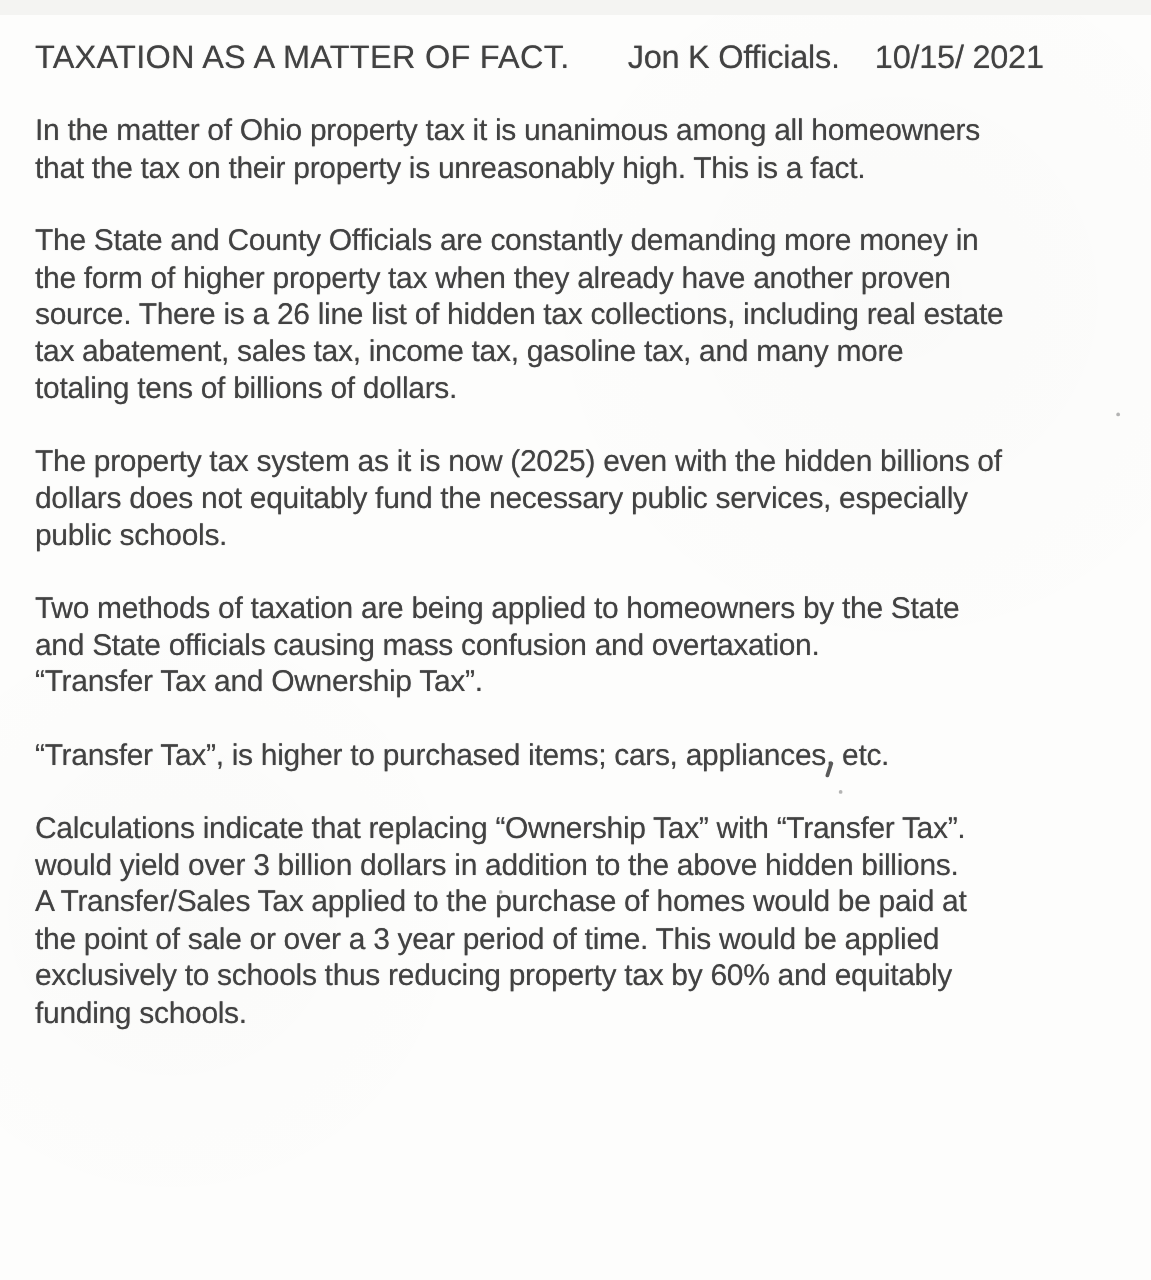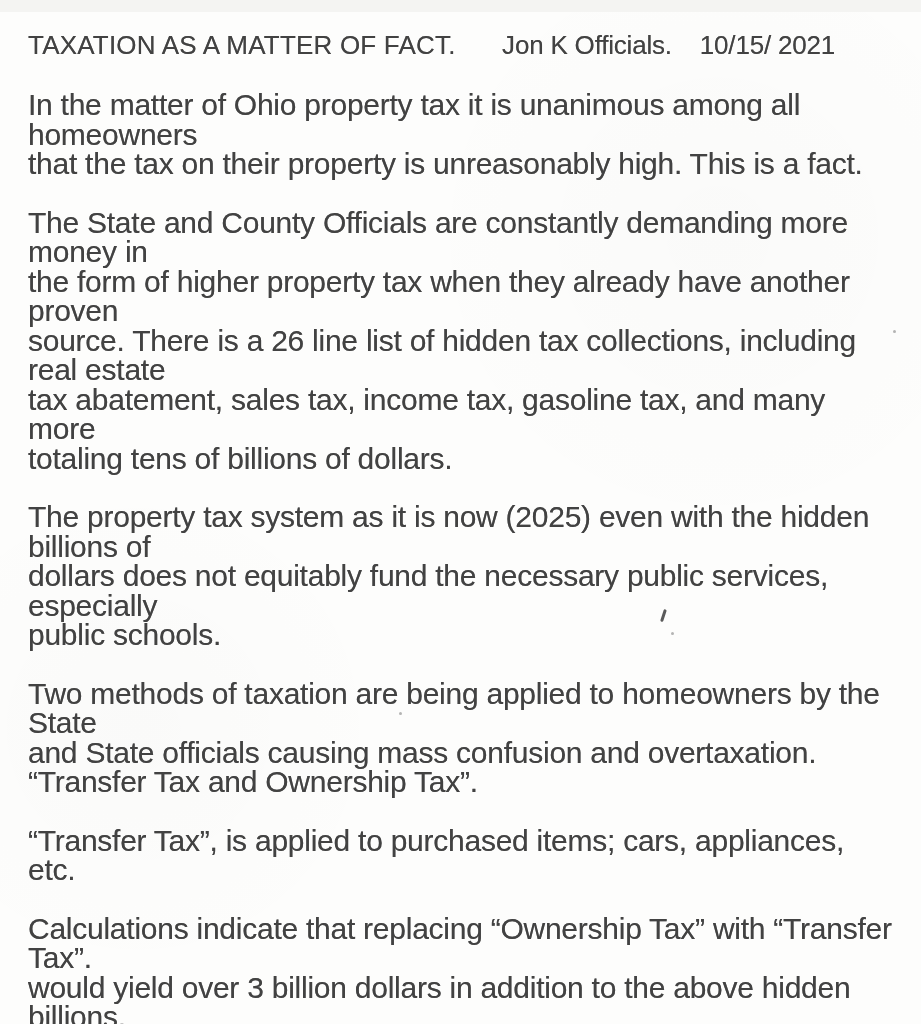--- a/index.html
+++ b/index.html
@@ -37,21 +37,21 @@
     letter-spacing: 0.2px;
   }
   .doc-header .author {
     margin-left: auto;
   }
   .doc-header .date {
     margin-left: 28px;
   }
   .body-text p {
     margin: 0 0 29px 0;
-    font-size: 30px;
+    font-size: 24px;
     line-height: 29.5px;
     letter-spacing: -0.25px;
     white-space: pre-line;
   }
   .stray-mark {
     position: absolute;
     left: 662px;
     top: 597px;
     width: 2.5px;
     height: 13px;
@@ -88,21 +88,21 @@
 the form of higher property tax when they already have another proven
 source. There is a 26 line list of hidden tax collections, including real estate
 tax abatement, sales tax, income tax, gasoline tax, and many more
 totaling tens of billions of dollars.</p>
     <p>The property tax system as it is now (2025) even with the hidden billions of
 dollars does not equitably fund the necessary public services, especially
 public schools.</p>
     <p>Two methods of taxation are being applied to homeowners by the State
 and State officials causing mass confusion and overtaxation.
 “Transfer Tax and Ownership Tax”.</p>
-    <p>“Transfer Tax”, is applied to purchased items; cars, appliances, etc.</p>
+    <p>“Transfer Tax”, is higher to purchased items; cars, appliances, etc.</p>
     <p>Calculations indicate that replacing “Ownership Tax” with “Transfer Tax”.
 would yield over 3 billion dollars in addition to the above hidden billions.
 A Transfer/Sales Tax applied to the purchase of homes would be paid at
 the point of sale or over a 3 year period of time. This would be applied
 exclusively to schools thus reducing property tax by 60% and equitably
 funding schools.</p>
   </div>
 
   <div class="stray-mark"></div>
   <div class="stray-dot d1"></div>

